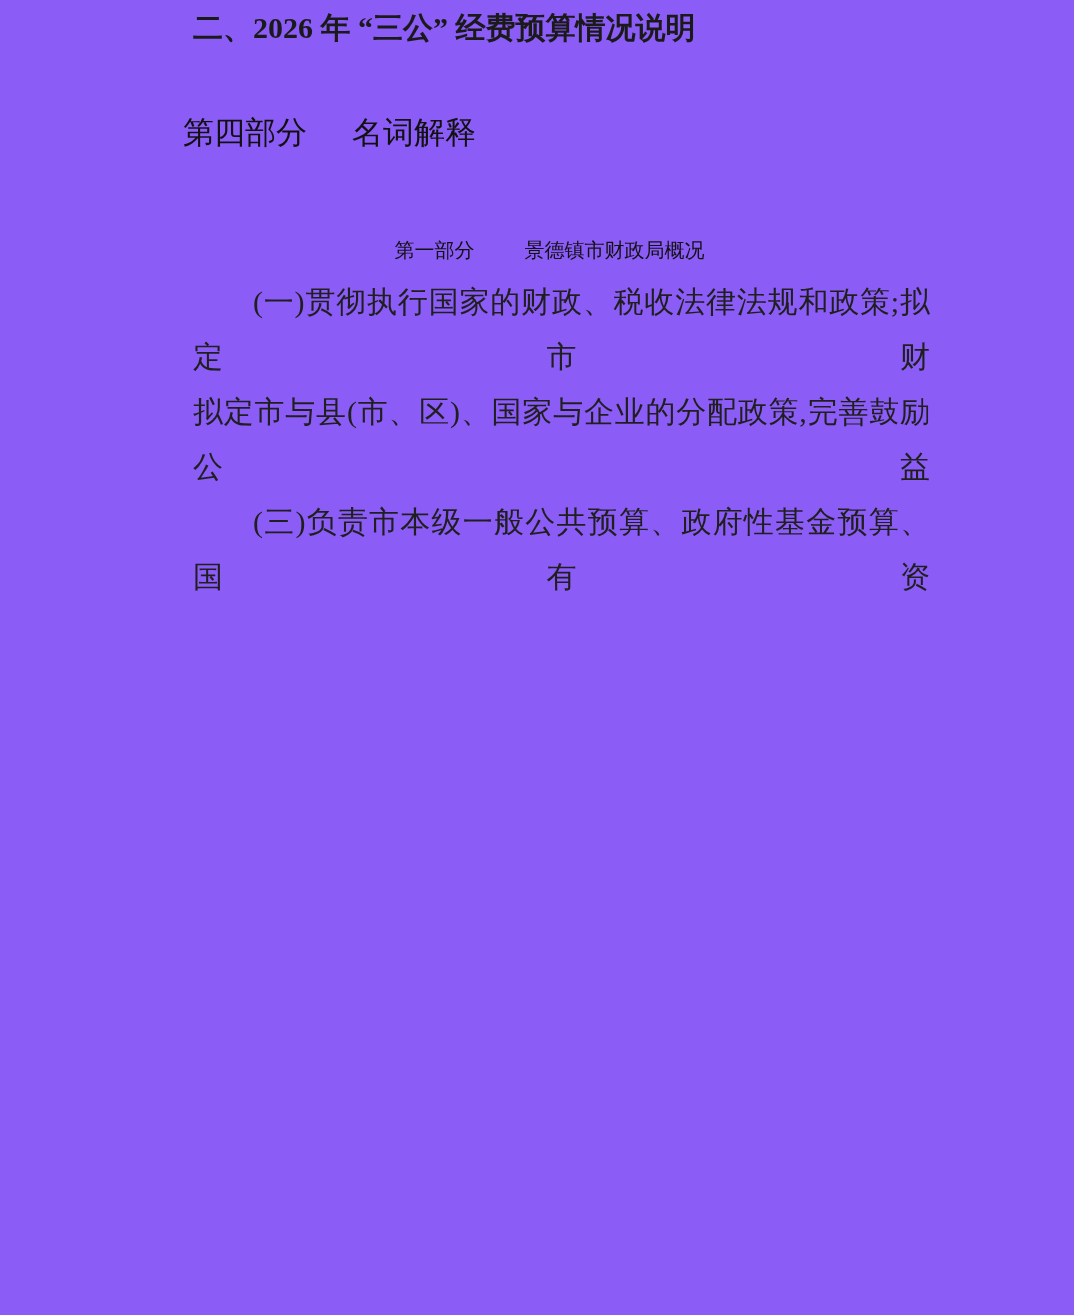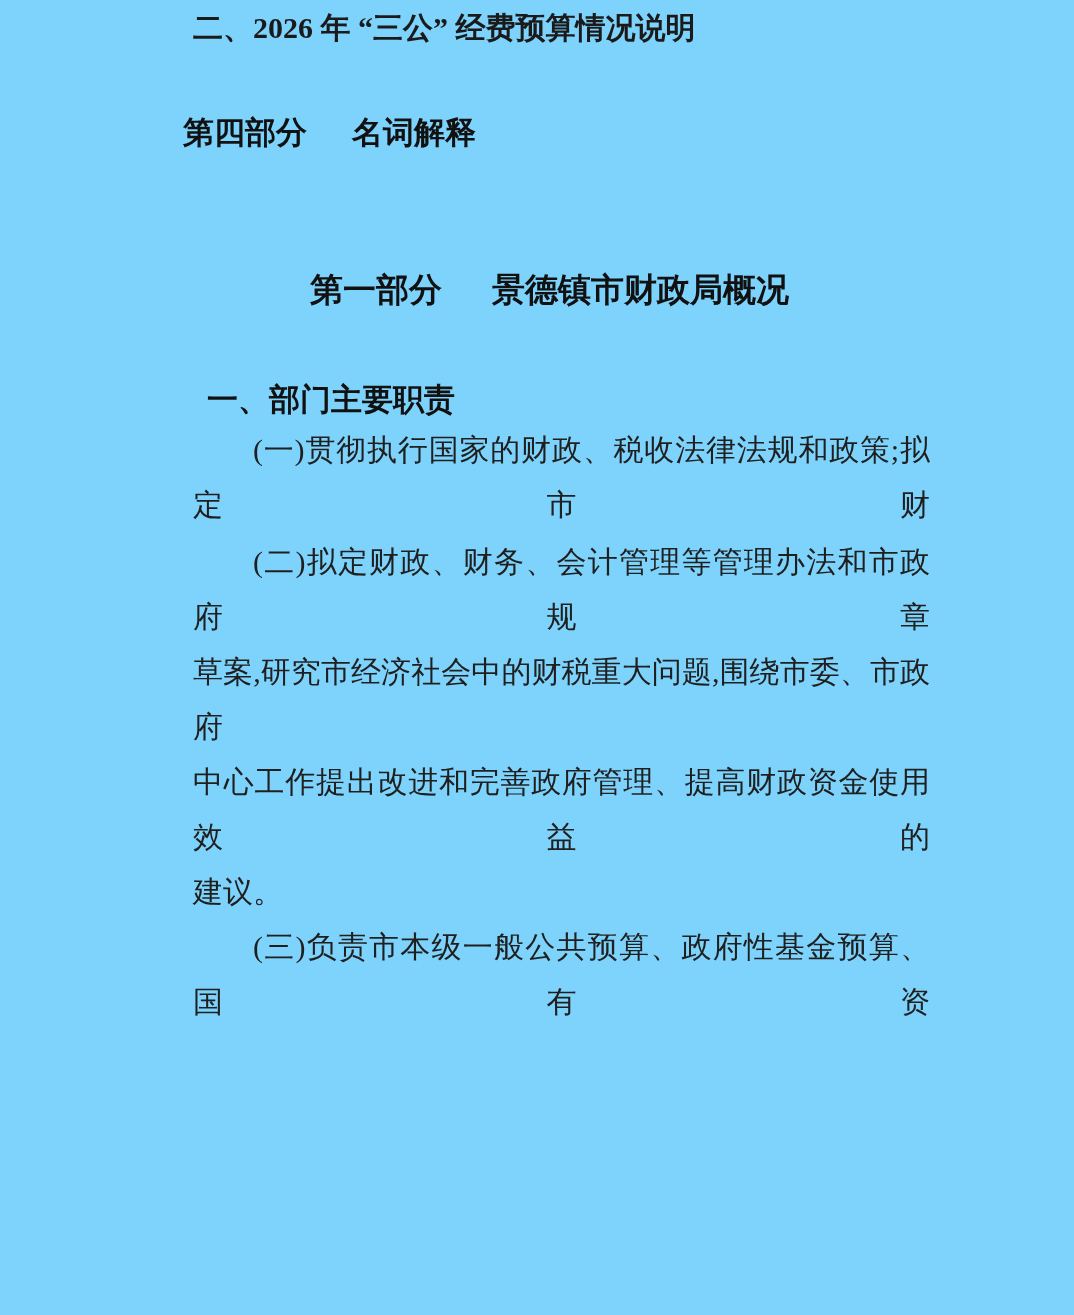--- a/index.html
+++ b/index.html
@@ -1,52 +1,52 @@
 <!DOCTYPE html>
 <html><head>
 <meta charset="utf-8">
 <style>
   * { margin: 0; padding: 0; box-sizing: border-box; }
   html, body { background: #ffffff; }
   .page {
     position: relative;
     width: 1074px;
     height: 1315px;
-    background: #7dd3fc;
+    background: #8b5cf6;
     overflow: hidden;
     font-family: "Liberation Serif", serif;
     color: #1c1c1c;
   }
   .content {
     padding: 6px 144px 0 145px;
   }
   .toc-line {
     font-size: 30px;
     line-height: 44px;
     font-weight: 600;
     text-indent: 48px;
     color: #1a1a1a;
     white-space: nowrap;
   }
   .heading {
     font-family: "Liberation Sans", sans-serif;
-    font-weight: 700;
+    font-weight: 400;
     color: #111111;
     white-space: nowrap;
   }
   .part4-heading {
     margin-top: 61px;
     font-size: 31px;
     line-height: 44px;
     text-indent: 38px;
   }
   .part4-heading .h-title { margin-left: 45px; }
   .part1-heading {
-    margin-top: 113px;
-    font-size: 33px;
+    margin-top: 73px;
+    font-size: 20px;
     line-height: 44px;
     text-align: center;
     text-indent: 24px;
   }
   .part1-heading .h-title { margin-left: 50px; }
   .section-heading {
     margin-top: 68px;
     font-size: 31px;
     line-height: 40px;
     text-indent: 62px;
@@ -77,32 +77,26 @@
     <div class="toc-line">二、2026 年 “三公” 经费预算情况说明</div>
 
     <div class="heading part4-heading">
       <span class="h-label">第四部分</span><span class="h-title">名词解释</span>
     </div>
 
     <div class="heading part1-heading">
       <span class="h-label">第一部分</span><span class="h-title">景德镇市财政局概况</span>
     </div>
 
-    <div class="heading section-heading">一、部门主要职责</div>
 
     <div class="para para-1">
       <div class="line first">(一)贯彻执行国家的财政、税收法律法规和政策;拟定市财</div>
+      <div class="line">拟定市与县(市、区)、国家与企业的分配政策,完善鼓励公益</div>
     </div>
 
-    <div class="para para-2">
-      <div class="line first">(二)拟定财政、财务、会计管理等管理办法和市政府规章</div>
-      <div class="line">草案,研究市经济社会中的财税重大问题,围绕市委、市政府</div>
-      <div class="line">中心工作提出改进和完善政府管理、提高财政资金使用效益的</div>
-      <div class="line last">建议。</div>
-    </div>
 
     <div class="para para-3">
       <div class="line first">(三)负责市本级一般公共预算、政府性基金预算、国有资</div>
 
     </div>
 
   </div>
 </div>
 
 </body></html>

